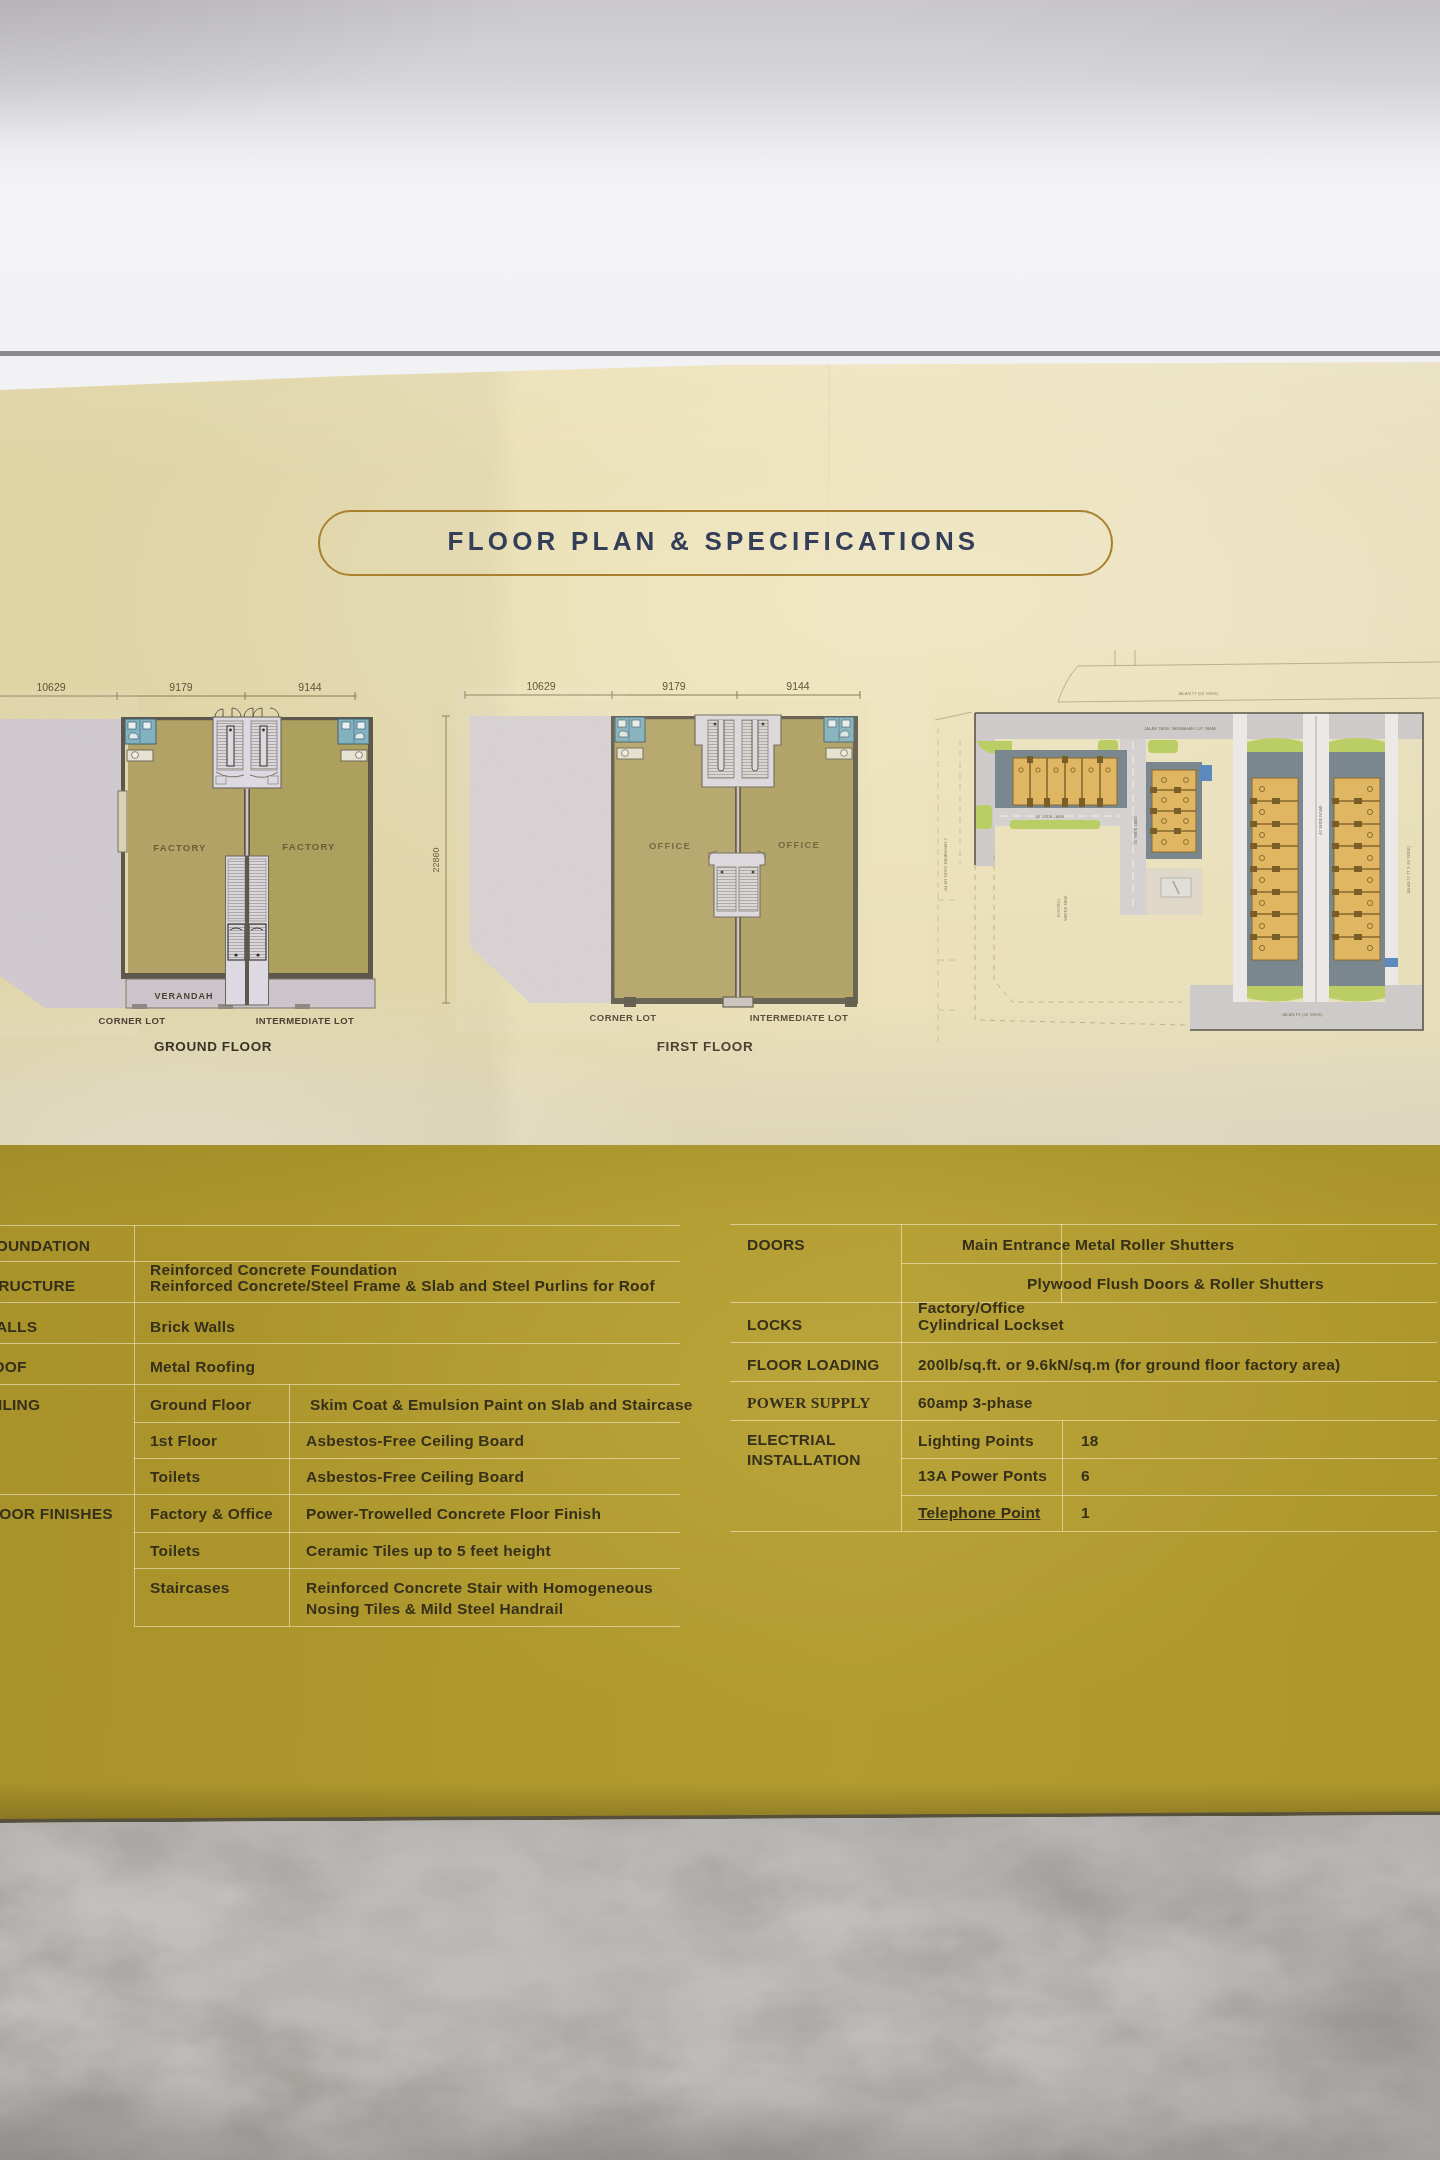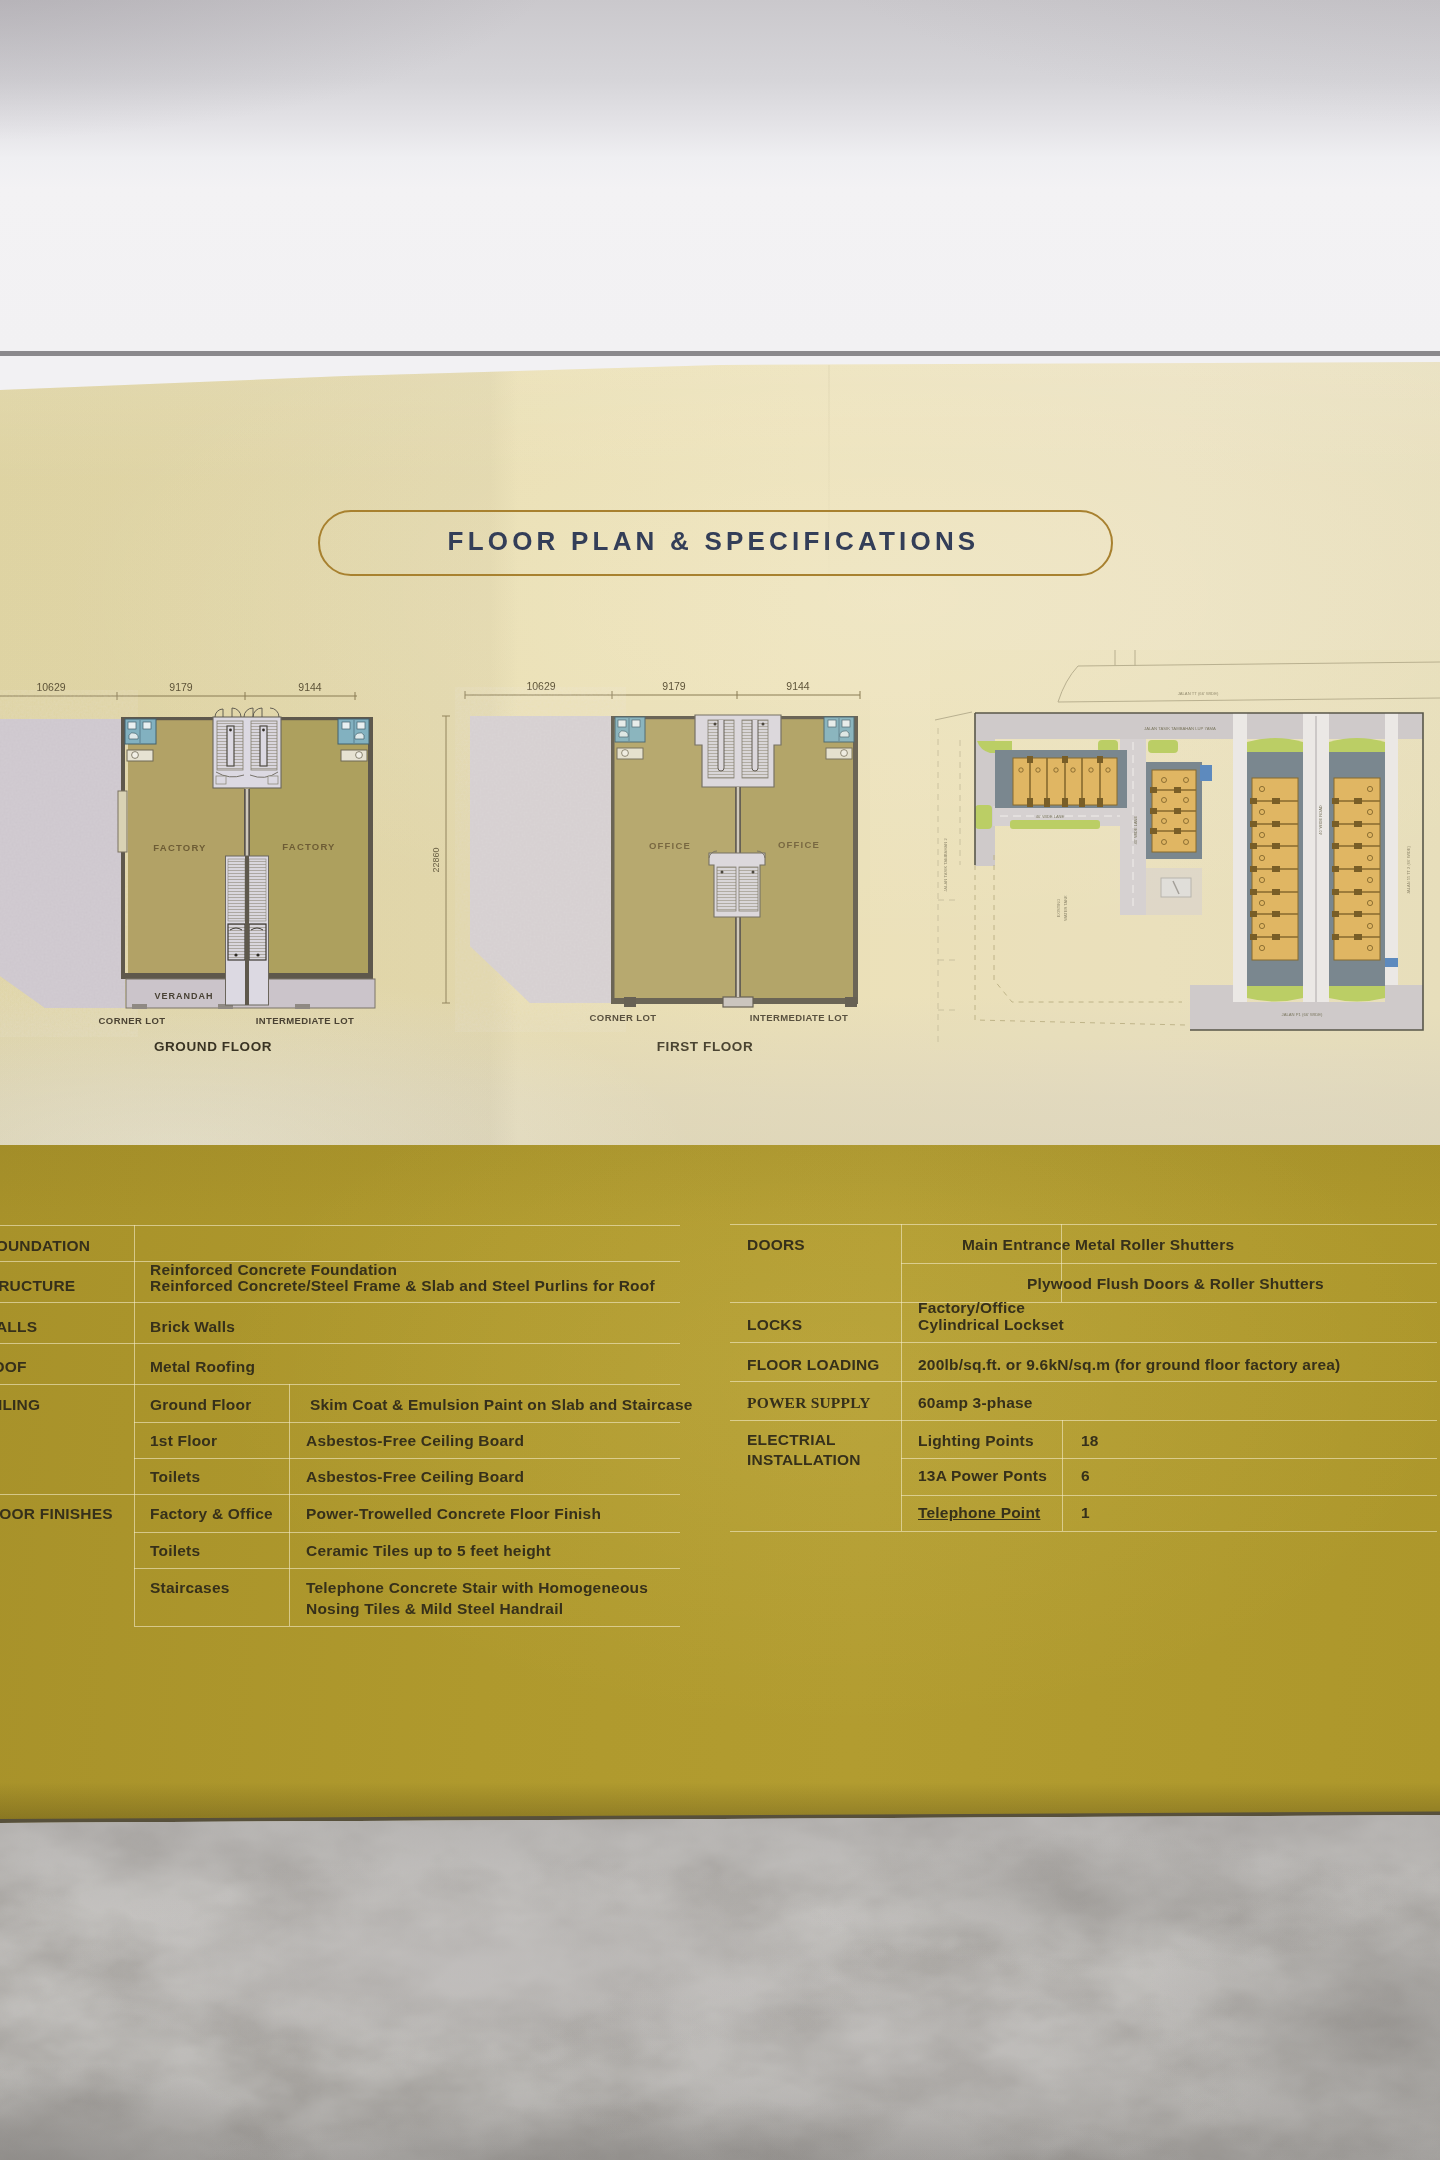--- a/index.html
+++ b/index.html
@@ -563,21 +563,21 @@
 <div class="tx" style="left:150px;top:1468px;">Toilets</div>
 <div class="tx" style="left:150px;top:1505px;">Factory &amp; Office</div>
 <div class="tx" style="left:150px;top:1542px;">Toilets</div>
 <div class="tx" style="left:150px;top:1579px;">Staircases</div>
 
 <div class="tx" style="left:310px;top:1396px;">Skim Coat &amp; Emulsion Paint on Slab and Staircase</div>
 <div class="tx" style="left:306px;top:1432px;">Asbestos-Free Ceiling Board</div>
 <div class="tx" style="left:306px;top:1468px;">Asbestos-Free Ceiling Board</div>
 <div class="tx" style="left:306px;top:1505px;">Power-Trowelled Concrete Floor Finish</div>
 <div class="tx" style="left:306px;top:1542px;">Ceramic Tiles up to 5 feet height</div>
-<div class="tx" style="left:306px;top:1579px;">Telephone Concrete Stair with Homogeneous</div>
+<div class="tx" style="left:306px;top:1579px;">Reinforced Concrete Stair with Homogeneous</div>
 <div class="tx" style="left:306px;top:1600px;">Nosing Tiles &amp; Mild Steel Handrail</div>
 
 <div class="tl" style="top:1224px;left:730px;width:707px;"></div>
 <div class="tl" style="top:1263px;left:901px;width:536px;"></div>
 <div class="tl" style="top:1302px;left:730px;width:707px;"></div>
 <div class="tl" style="top:1342px;left:730px;width:707px;"></div>
 <div class="tl" style="top:1381px;left:730px;width:707px;"></div>
 <div class="tl" style="top:1420px;left:730px;width:707px;"></div>
 <div class="tl" style="top:1458px;left:901px;width:536px;"></div>
 <div class="tl" style="top:1495px;left:901px;width:536px;"></div>

